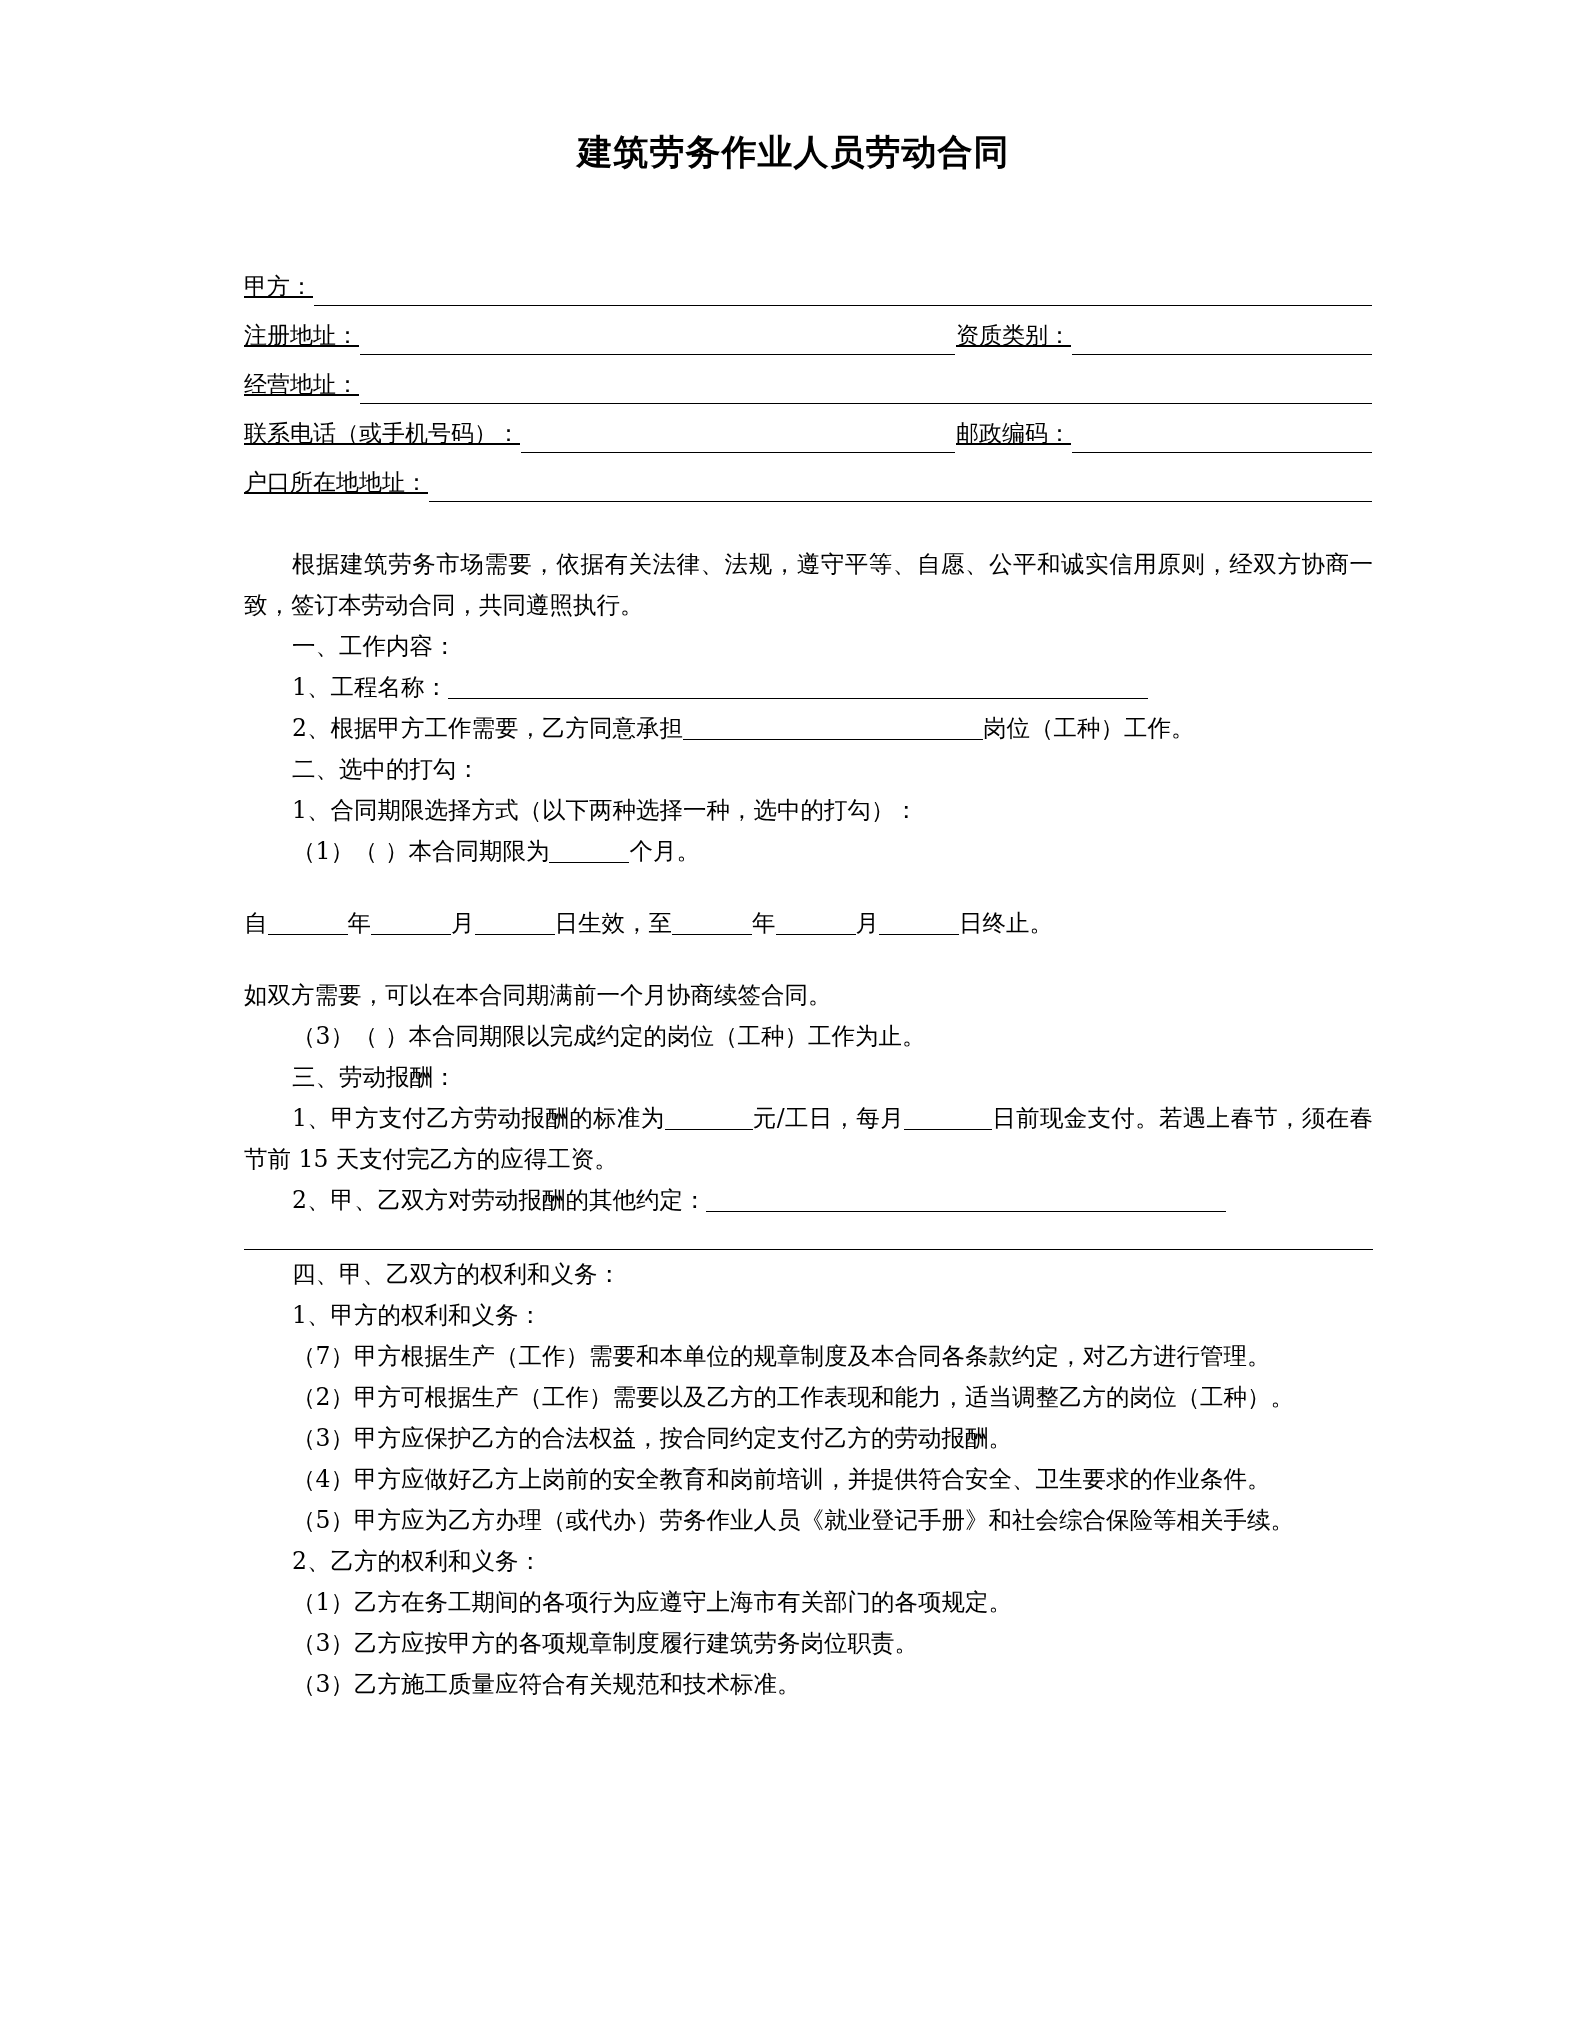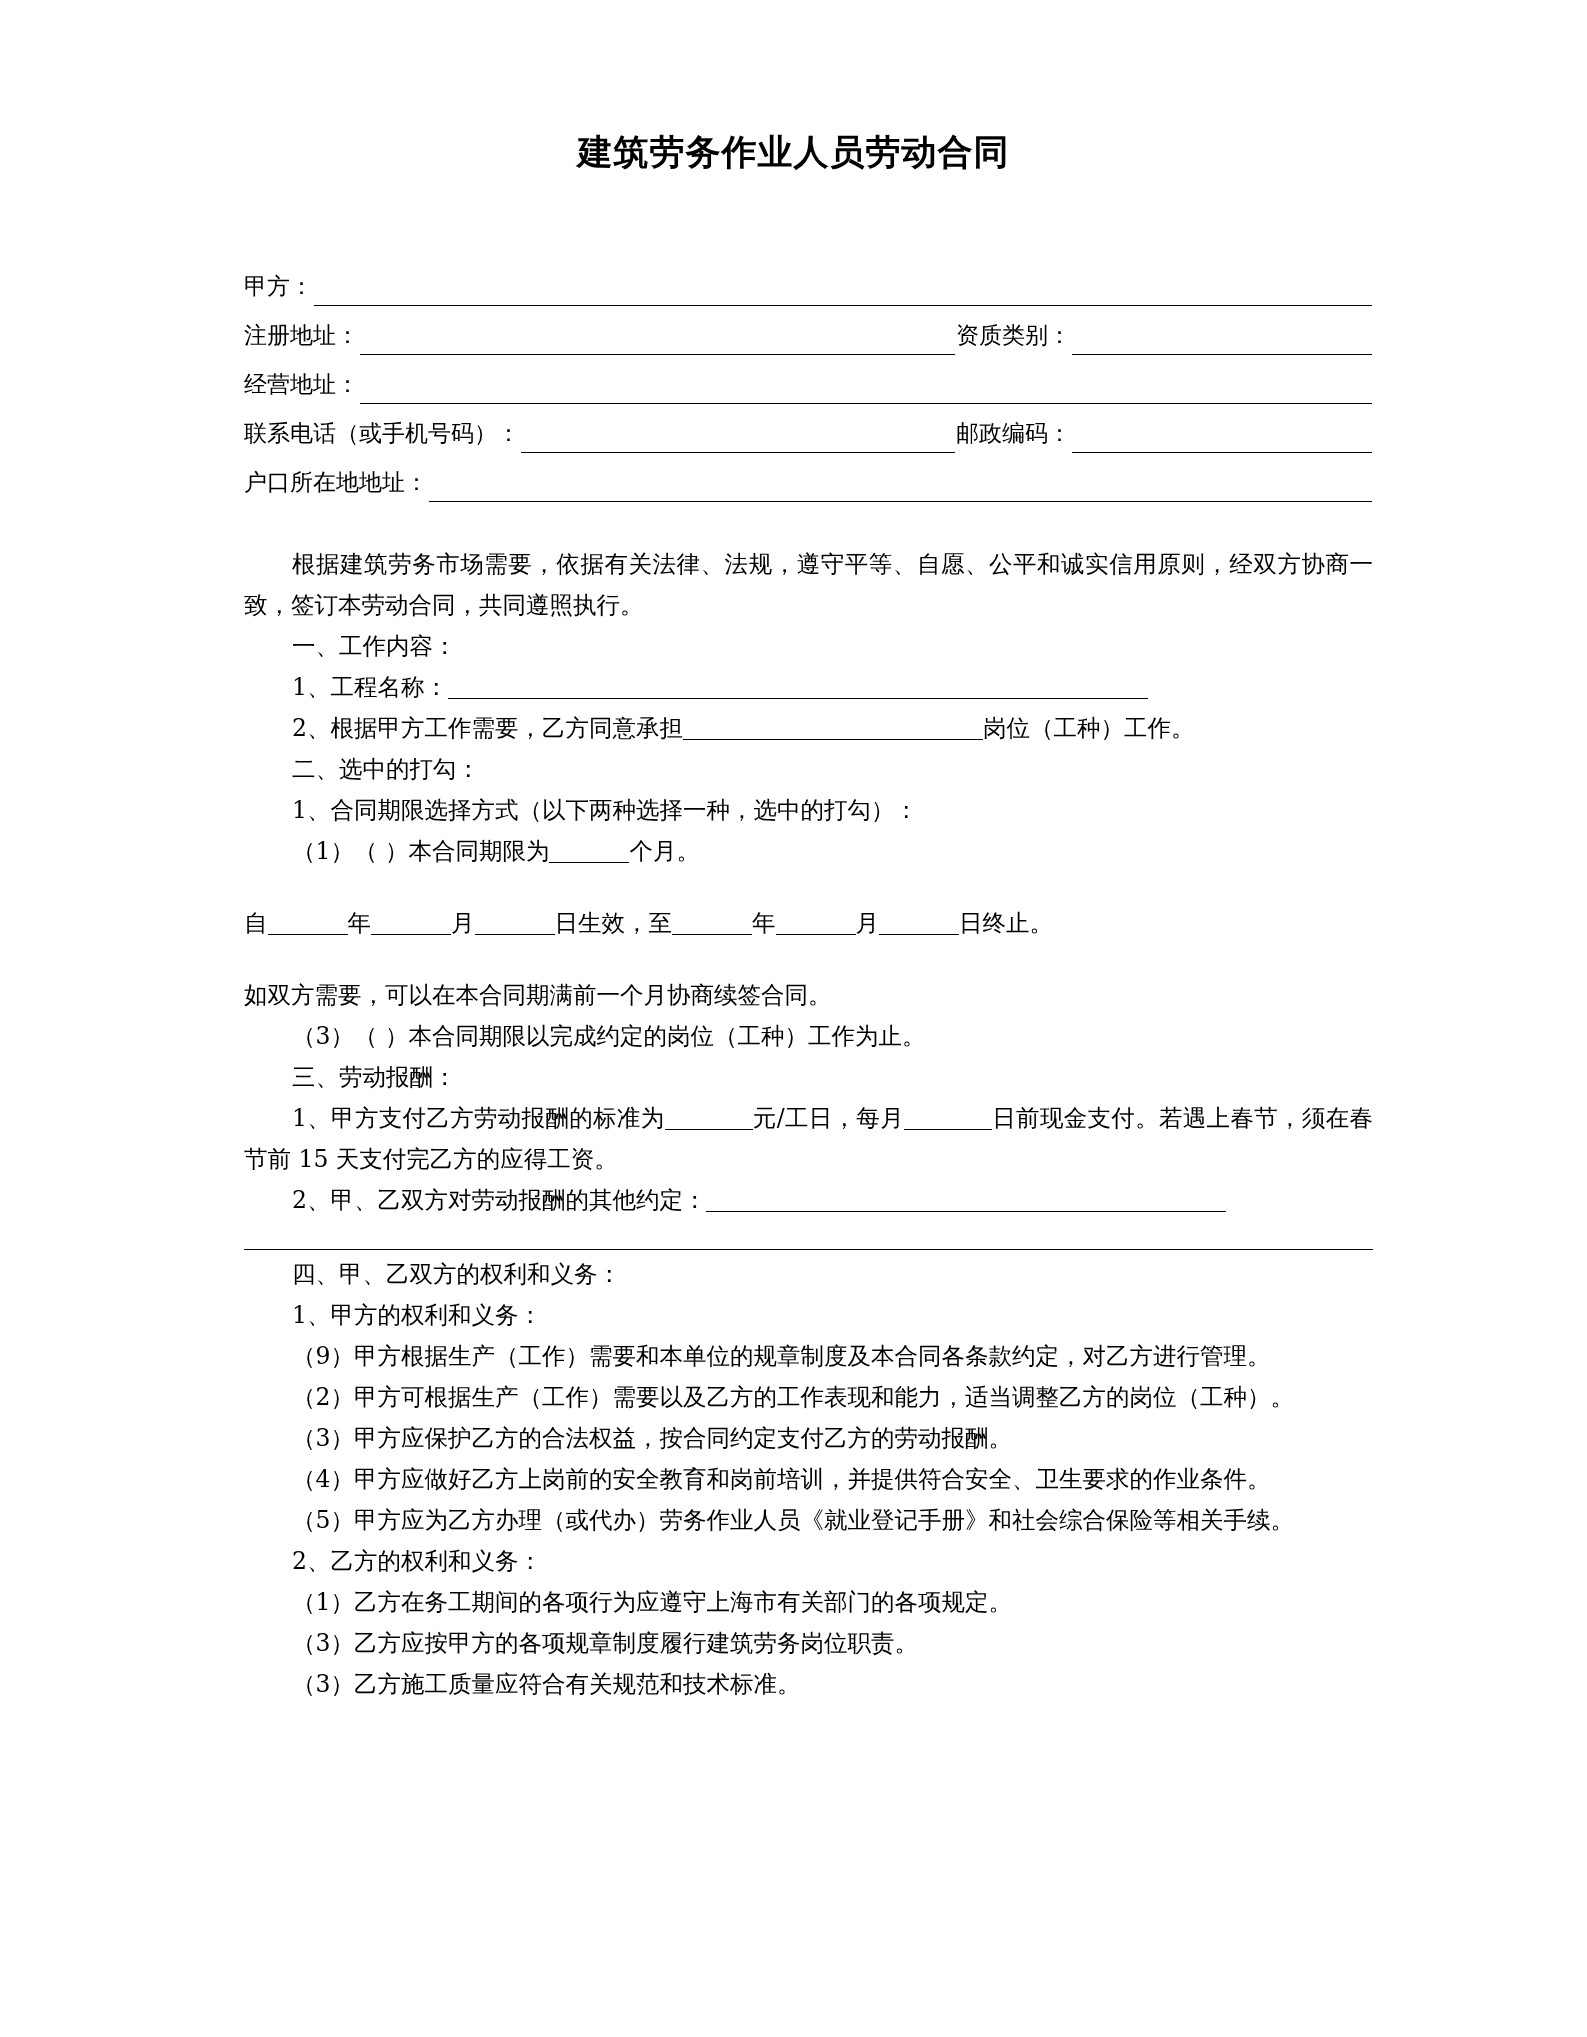--- a/index.html
+++ b/index.html
@@ -32,20 +32,21 @@
   .party-block {
     margin-top: 90px;
     font-size: 23px;
     line-height: 40px;
   }
   .party-line {
     display: flex;
     align-items: flex-end;
     white-space: nowrap;
     margin-bottom: 9px;
+    text-decoration: underline;
   }
   .lbl {
     flex: none;
   }
   .fill {
     flex: 1 1 auto;
     border-bottom: 1.3px solid #000;
     height: 27px;
     margin: 0 1px;
     min-width: 20px;
@@ -169,21 +170,21 @@
     </p>
 
     <p class="para ind1">
       <span>2、甲、乙双方对劳动报酬的其他约定：</span><span class="inline-fill if-other"></span>
     </p>
     <div class="full-rule"></div>
 
     <p class="para ind1">四、甲、乙双方的权利和义务：</p>
 
     <p class="para ind1">1、甲方的权利和义务：</p>
-    <p class="para ind1">（9）甲方根据生产（工作）需要和本单位的规章制度及本合同各条款约定，对乙方进行管理。</p>
+    <p class="para ind1">（7）甲方根据生产（工作）需要和本单位的规章制度及本合同各条款约定，对乙方进行管理。</p>
     <p class="para ind1">（2）甲方可根据生产（工作）需要以及乙方的工作表现和能力，适当调整乙方的岗位（工种）。</p>
     <p class="para ind1">（3）甲方应保护乙方的合法权益，按合同约定支付乙方的劳动报酬。</p>
     <p class="para ind1">（4）甲方应做好乙方上岗前的安全教育和岗前培训，并提供符合安全、卫生要求的作业条件。</p>
     <p class="para ind1">（5）甲方应为乙方办理（或代办）劳务作业人员《就业登记手册》和社会综合保险等相关手续。</p>
 
     <p class="para ind1">2、乙方的权利和义务：</p>
     <p class="para ind1">（1）乙方在务工期间的各项行为应遵守上海市有关部门的各项规定。</p>
     <p class="para ind1">（3）乙方应按甲方的各项规章制度履行建筑劳务岗位职责。</p>
     <p class="para ind1">（3）乙方施工质量应符合有关规范和技术标准。</p>
 

